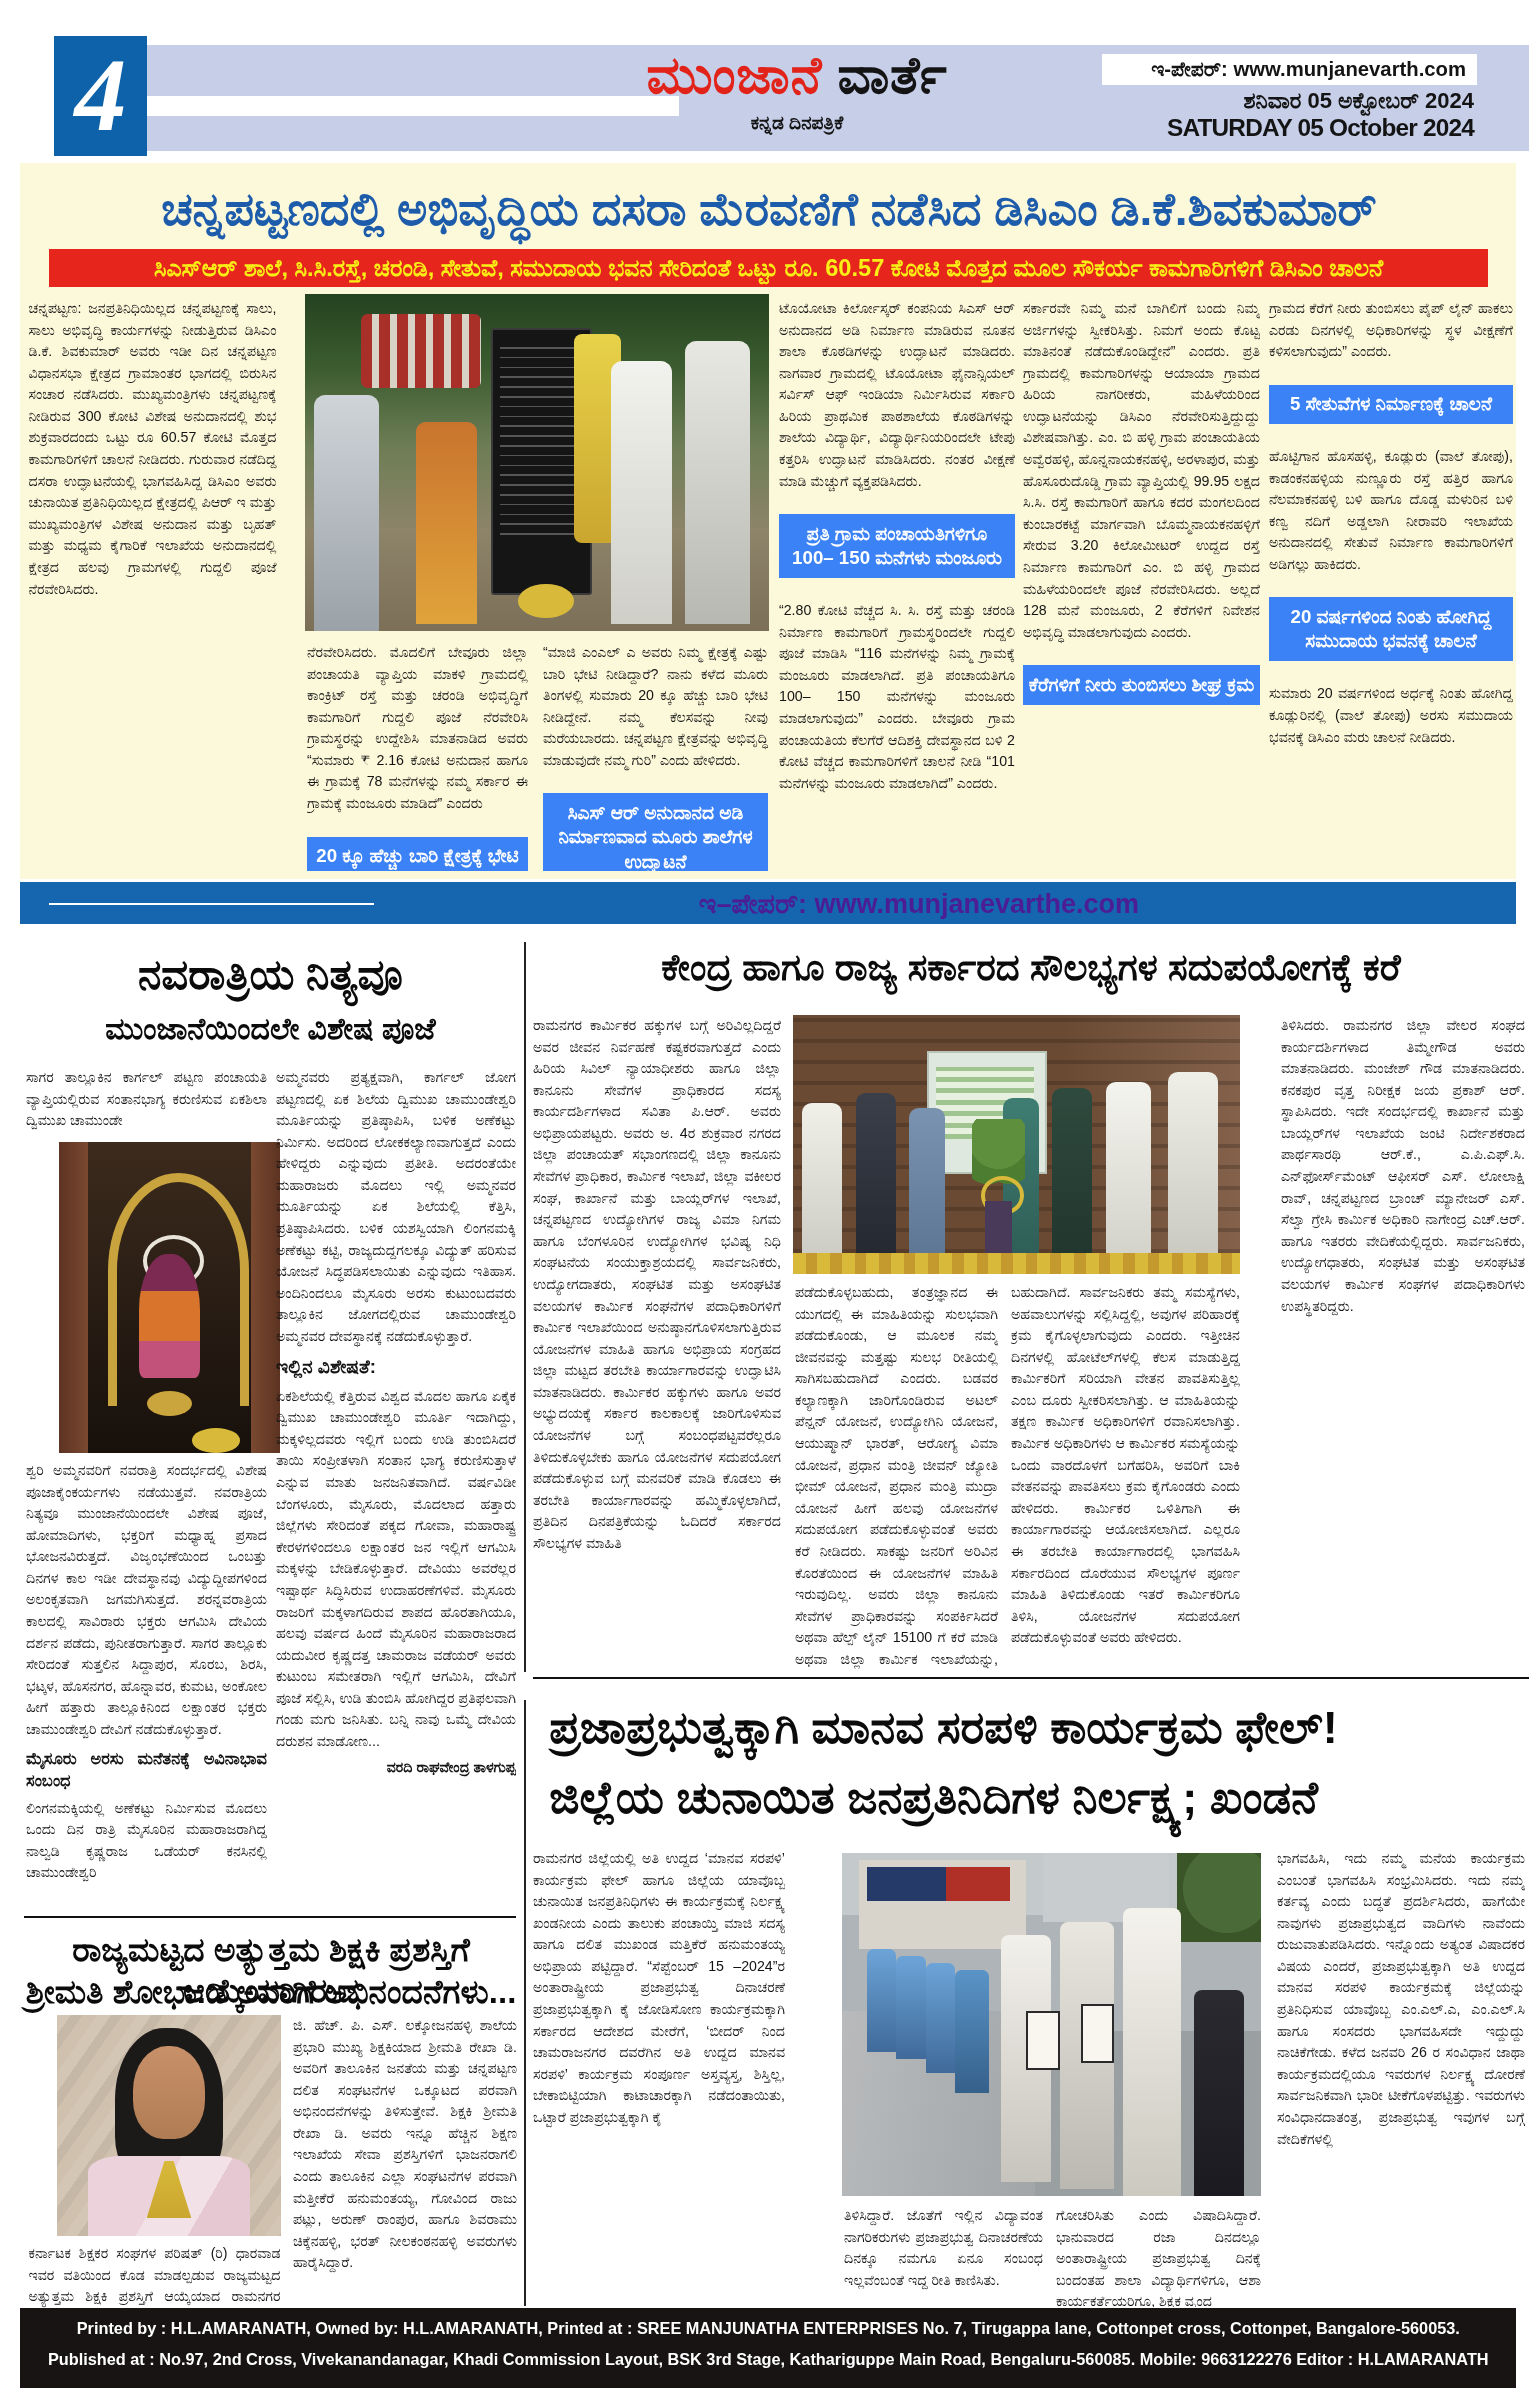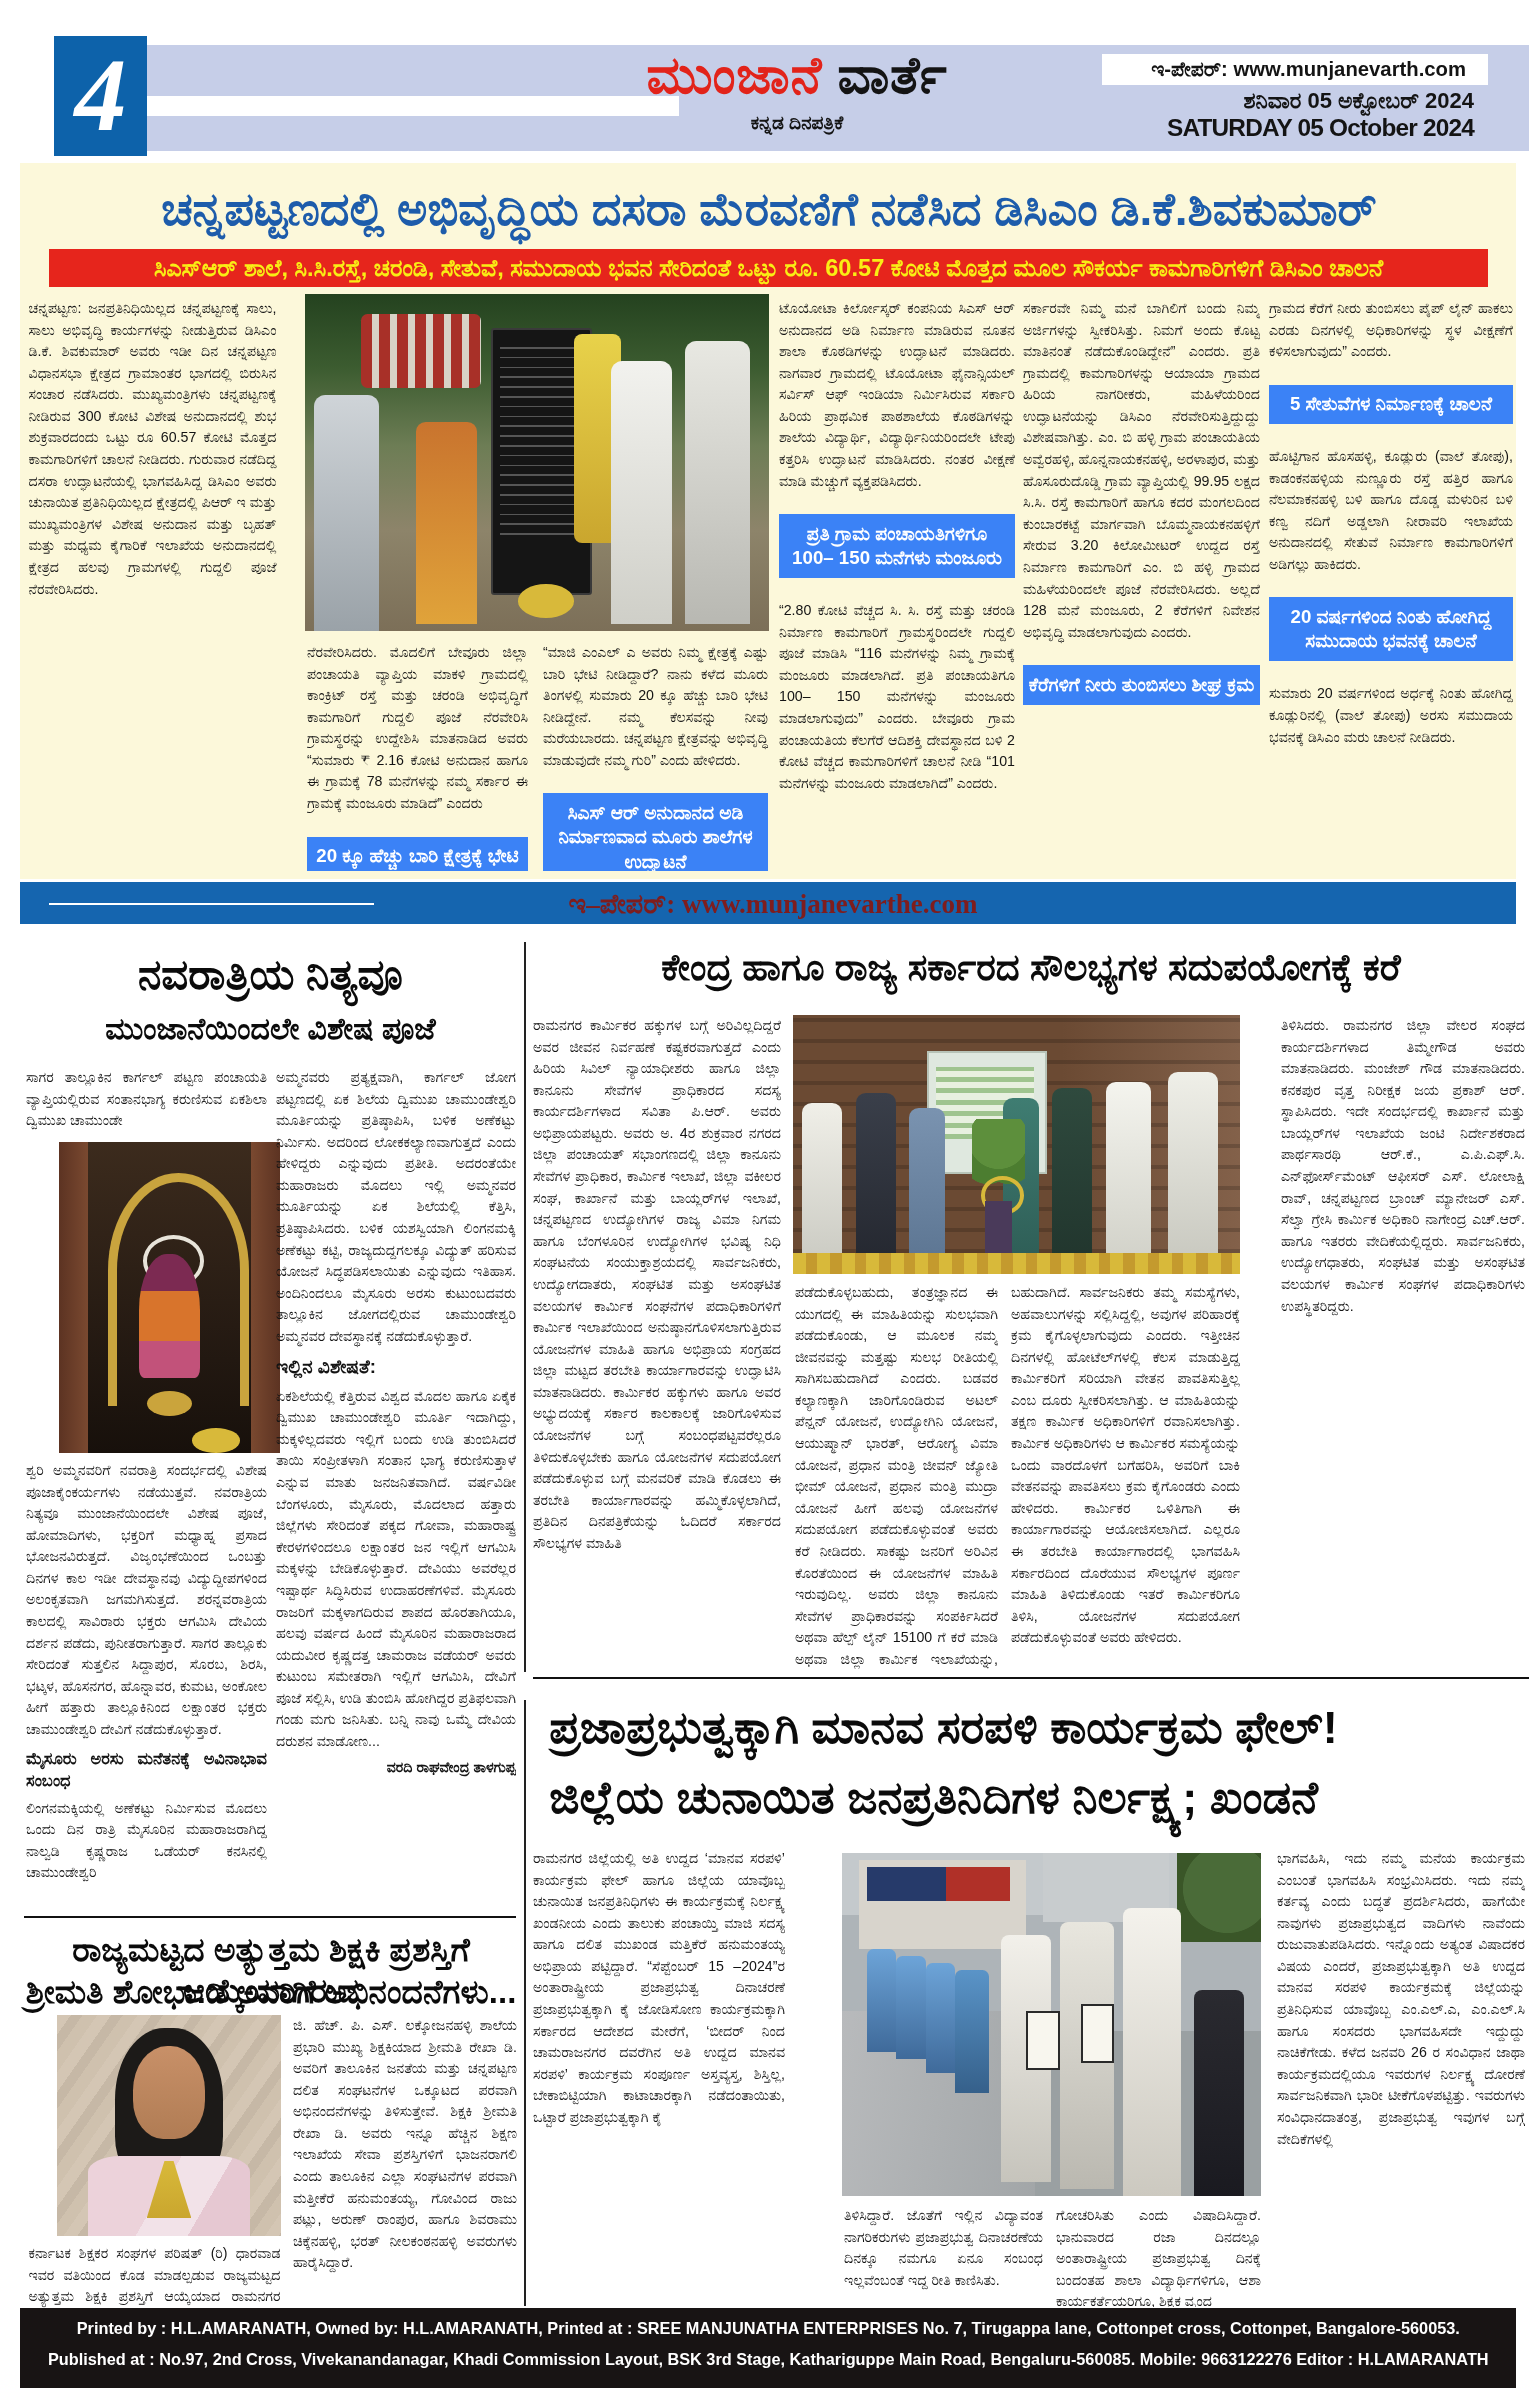--- a/index.html
+++ b/index.html
@@ -13,38 +13,38 @@
   .header-stripe{left:126px;top:96px;width:553px;height:19.5px;background:#ffffff;}
   .pagenum{left:54px;top:36px;width:93px;height:120px;background:#0d62aa;
     color:#fff;font-family:"Liberation Serif",serif;font-weight:bold;font-style:italic;
     font-size:104px;text-align:center;line-height:117px;}
   .masthead{left:504px;top:47px;width:586px;text-align:center;font-weight:bold;
     font-size:52px;line-height:57px;letter-spacing:0.8px;}
   .masthead .red{color:#e2231a;}
   .masthead .blk{color:#141414;}
   .tagline{left:504px;top:112px;width:586px;text-align:center;font-weight:bold;font-size:18.7px;color:#141414;}
   .epaper-box{left:1102px;top:54px;width:364px;height:31px;background:#ffffff;
-    font-weight:bold;font-size:20.3px;line-height:31px;text-align:right;padding-right:22px;}
+    font-weight:bold;font-size:20.3px;line-height:31px;text-align:right;padding-right:11px;}
   .date-kn{left:1102px;top:88px;width:372px;text-align:right;font-weight:bold;font-size:22px;}
   .date-en{left:1102px;top:114px;width:372px;text-align:right;font-weight:bold;font-size:24.4px;letter-spacing:-0.8px;}
   
   .top-story-bg{left:20.3px;top:163px;width:1496px;height:716px;background:#fcf8da;}
   .ts-headline{left:33px;top:172px;width:1472px;text-align:center;color:#1d5cab;
     font-weight:bold;font-size:46px;line-height:75px;}
   .ts-subbar{left:49px;top:249px;width:1439px;height:38px;background:#e6251c;color:#f9ee15;
     font-weight:bold;font-size:23.6px;text-align:center;line-height:38px;}
   .col{position:absolute;font-size:14.2px;line-height:1.52;text-align:justify;overflow:hidden;color:#141414;}
   .gbox{background:#3b82f6;color:#ffffff;font-weight:bold;text-align:center;
     font-size:18.7px;line-height:1.32;padding:7.3px 4.9px;margin:22px 0;}
   .subhead-c{font-weight:bold;font-size:16.3px;line-height:1.35;margin:6.5px 0;}
   
   .epaper-bar{left:20.3px;top:882px;width:1496px;height:42px;background:#1565af;}
   .epaper-bar-line{left:49px;top:903px;width:325px;height:2.4px;background:#ffffff;}
-  .epaper-bar-text{left:407px;top:886px;width:732px;text-align:center;color:#7f1d1d;
-    font-weight:bold;font-size:27px;line-height:37px;font-family:Liberation Serif, serif;}
+  .epaper-bar-text{left:407px;top:886px;width:732px;text-align:right;color:#4c1d95;
+    font-weight:bold;font-size:27px;line-height:37px;}
   
   .vrule{width:1.6px;background:#222;}
   .hrule{height:2.4px;background:#111;}
   
   .h-black-lg{font-weight:bold;color:#0b0b0b;text-align:center;}
   
   .photo{position:absolute;overflow:hidden;}
   .ph-shape{position:absolute;}
   
   .footer{left:20.3px;top:2308px;width:1496px;height:80px;background:#181414;color:#fff;

